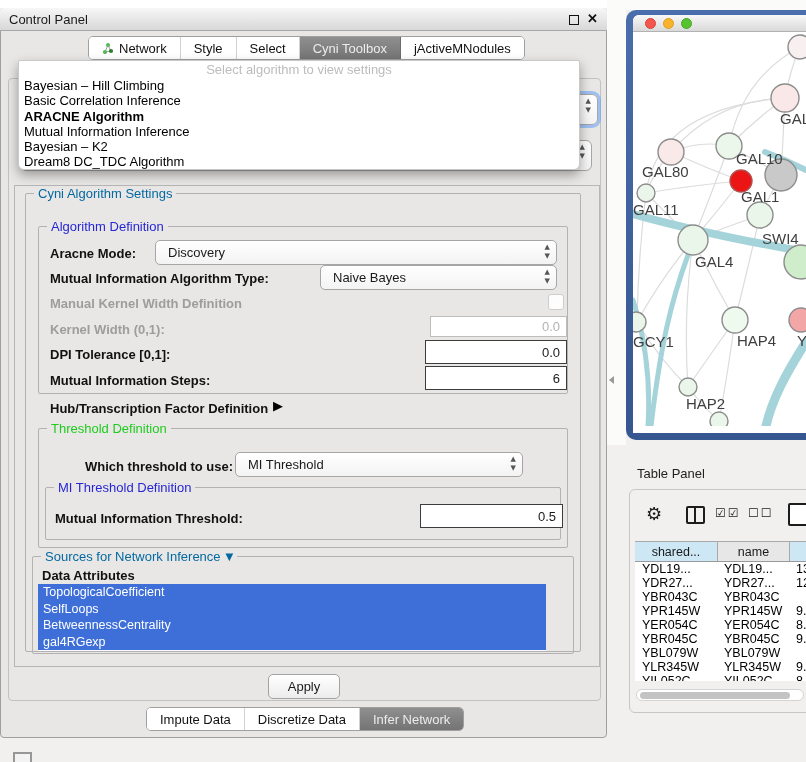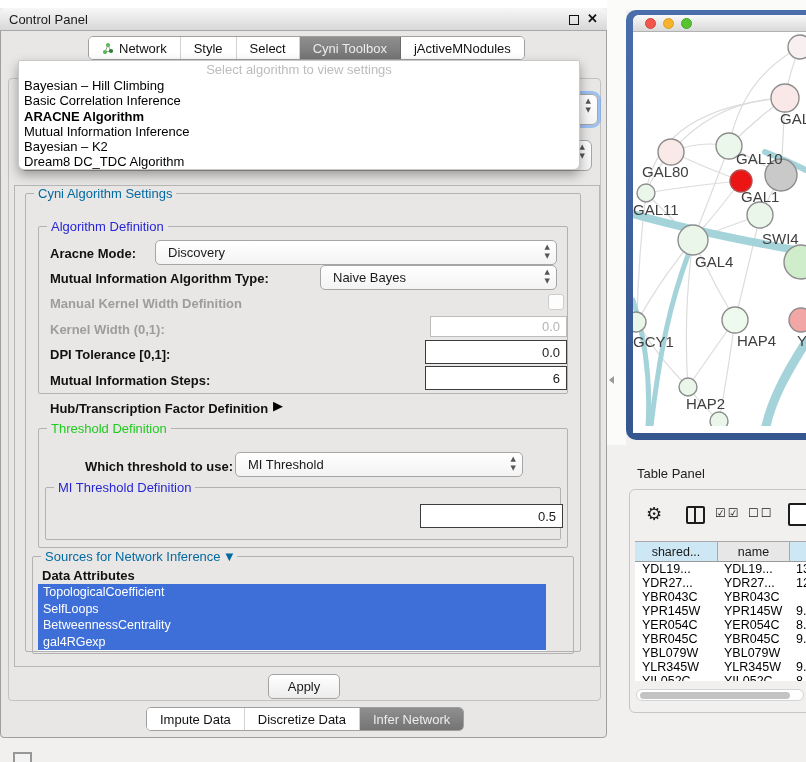--- a/index.html
+++ b/index.html
@@ -236,20 +236,21 @@
     <span>MI Threshold</span>
     <span class="arr">
         <span>▲</span>
         <span>▼</span>
       </span>
   </div>
 
   <div class="gb" style="left:45px;top:487px;width:514px;height:51px;">
     <span class="gb-title blue">MI Threshold Definition</span>
   </div>
+  <span class="lbl" style="left:55px;top:511px;">Mutual Information Threshold:</span>
   <div class="field" style="left:420px;top:504px;width:143px;">
     <span>0.5</span>
   </div>
 
   <div class="gb" style="left:32px;top:556px;width:540px;height:96px;">
     <span class="gb-title" style="display:flex;align-items:center;gap:5px;">
       <span>Sources for Network Inference</span>
       <span style="font-size:10px;font-family:'DejaVu Sans',sans-serif;">▼</span>
     </span>
   </div>

